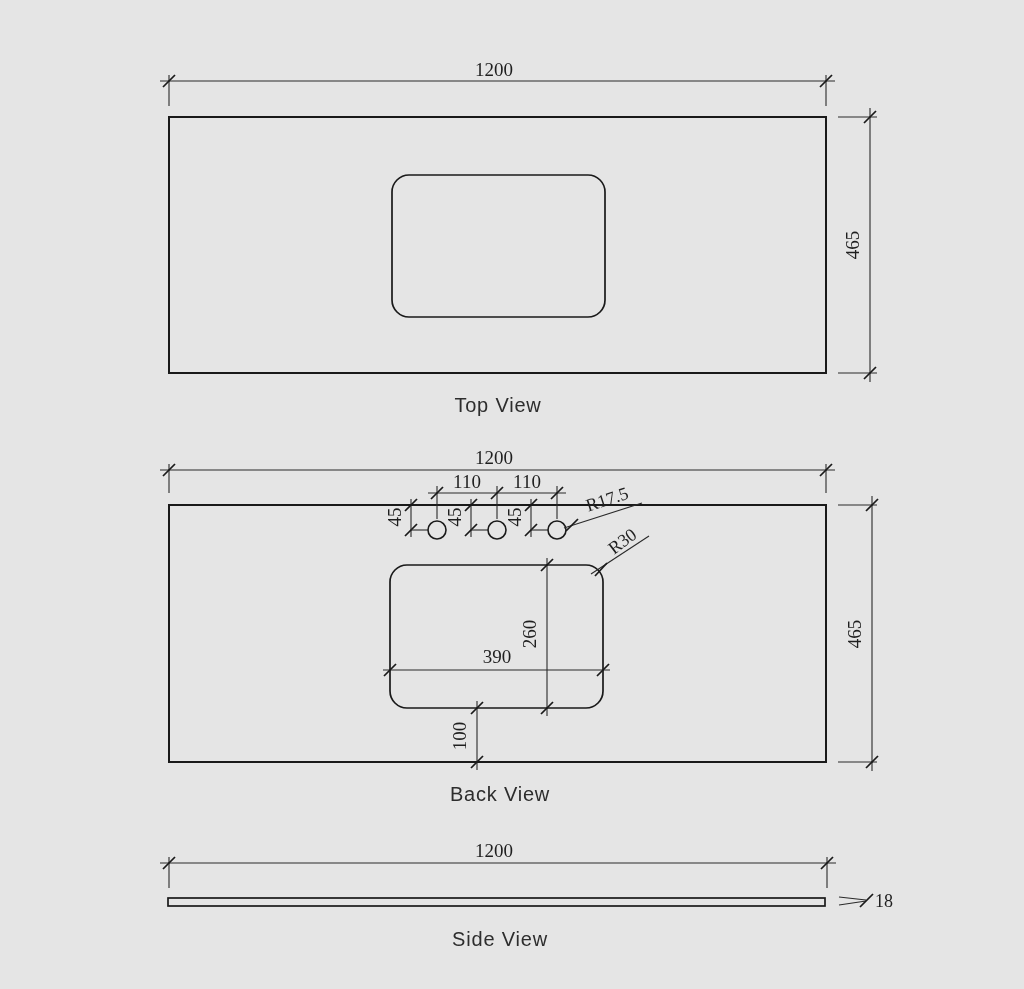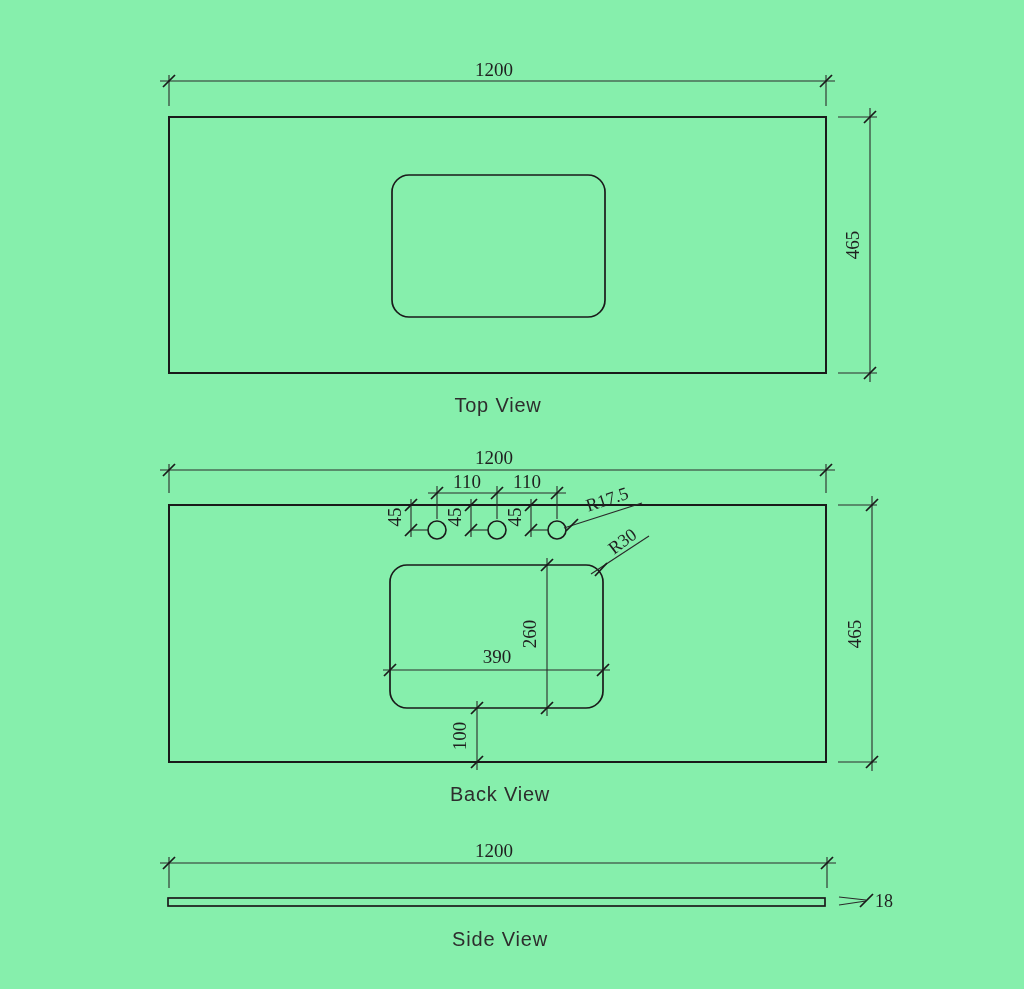--- a/index.html
+++ b/index.html
@@ -1,20 +1,20 @@
 <!DOCTYPE html>
 <html><head>
 <meta charset="utf-8">
 <style>
   html, body { margin: 0; padding: 0; background: #ffffff; }
   .canvas {
     position: relative;
     width: 1024px;
     height: 989px;
-    background: #86efac;
+    background: #e5e5e5;
     overflow: hidden;
   }
   svg { display: block; }
   .obj  { stroke: #1a1a1a; stroke-width: 2;   fill: none; }
   .cut  { stroke: #1a1a1a; stroke-width: 1.7; fill: none; }
   .hole { stroke: #1a1a1a; stroke-width: 1.6; fill: none; }
   .dim  { stroke: #2a2a2a; stroke-width: 1.1; fill: none; }
   .tick { stroke: #1a1a1a; stroke-width: 1.7; fill: none; }
   .dimtext {
     font-family: "Liberation Serif", "DejaVu Serif", serif;

